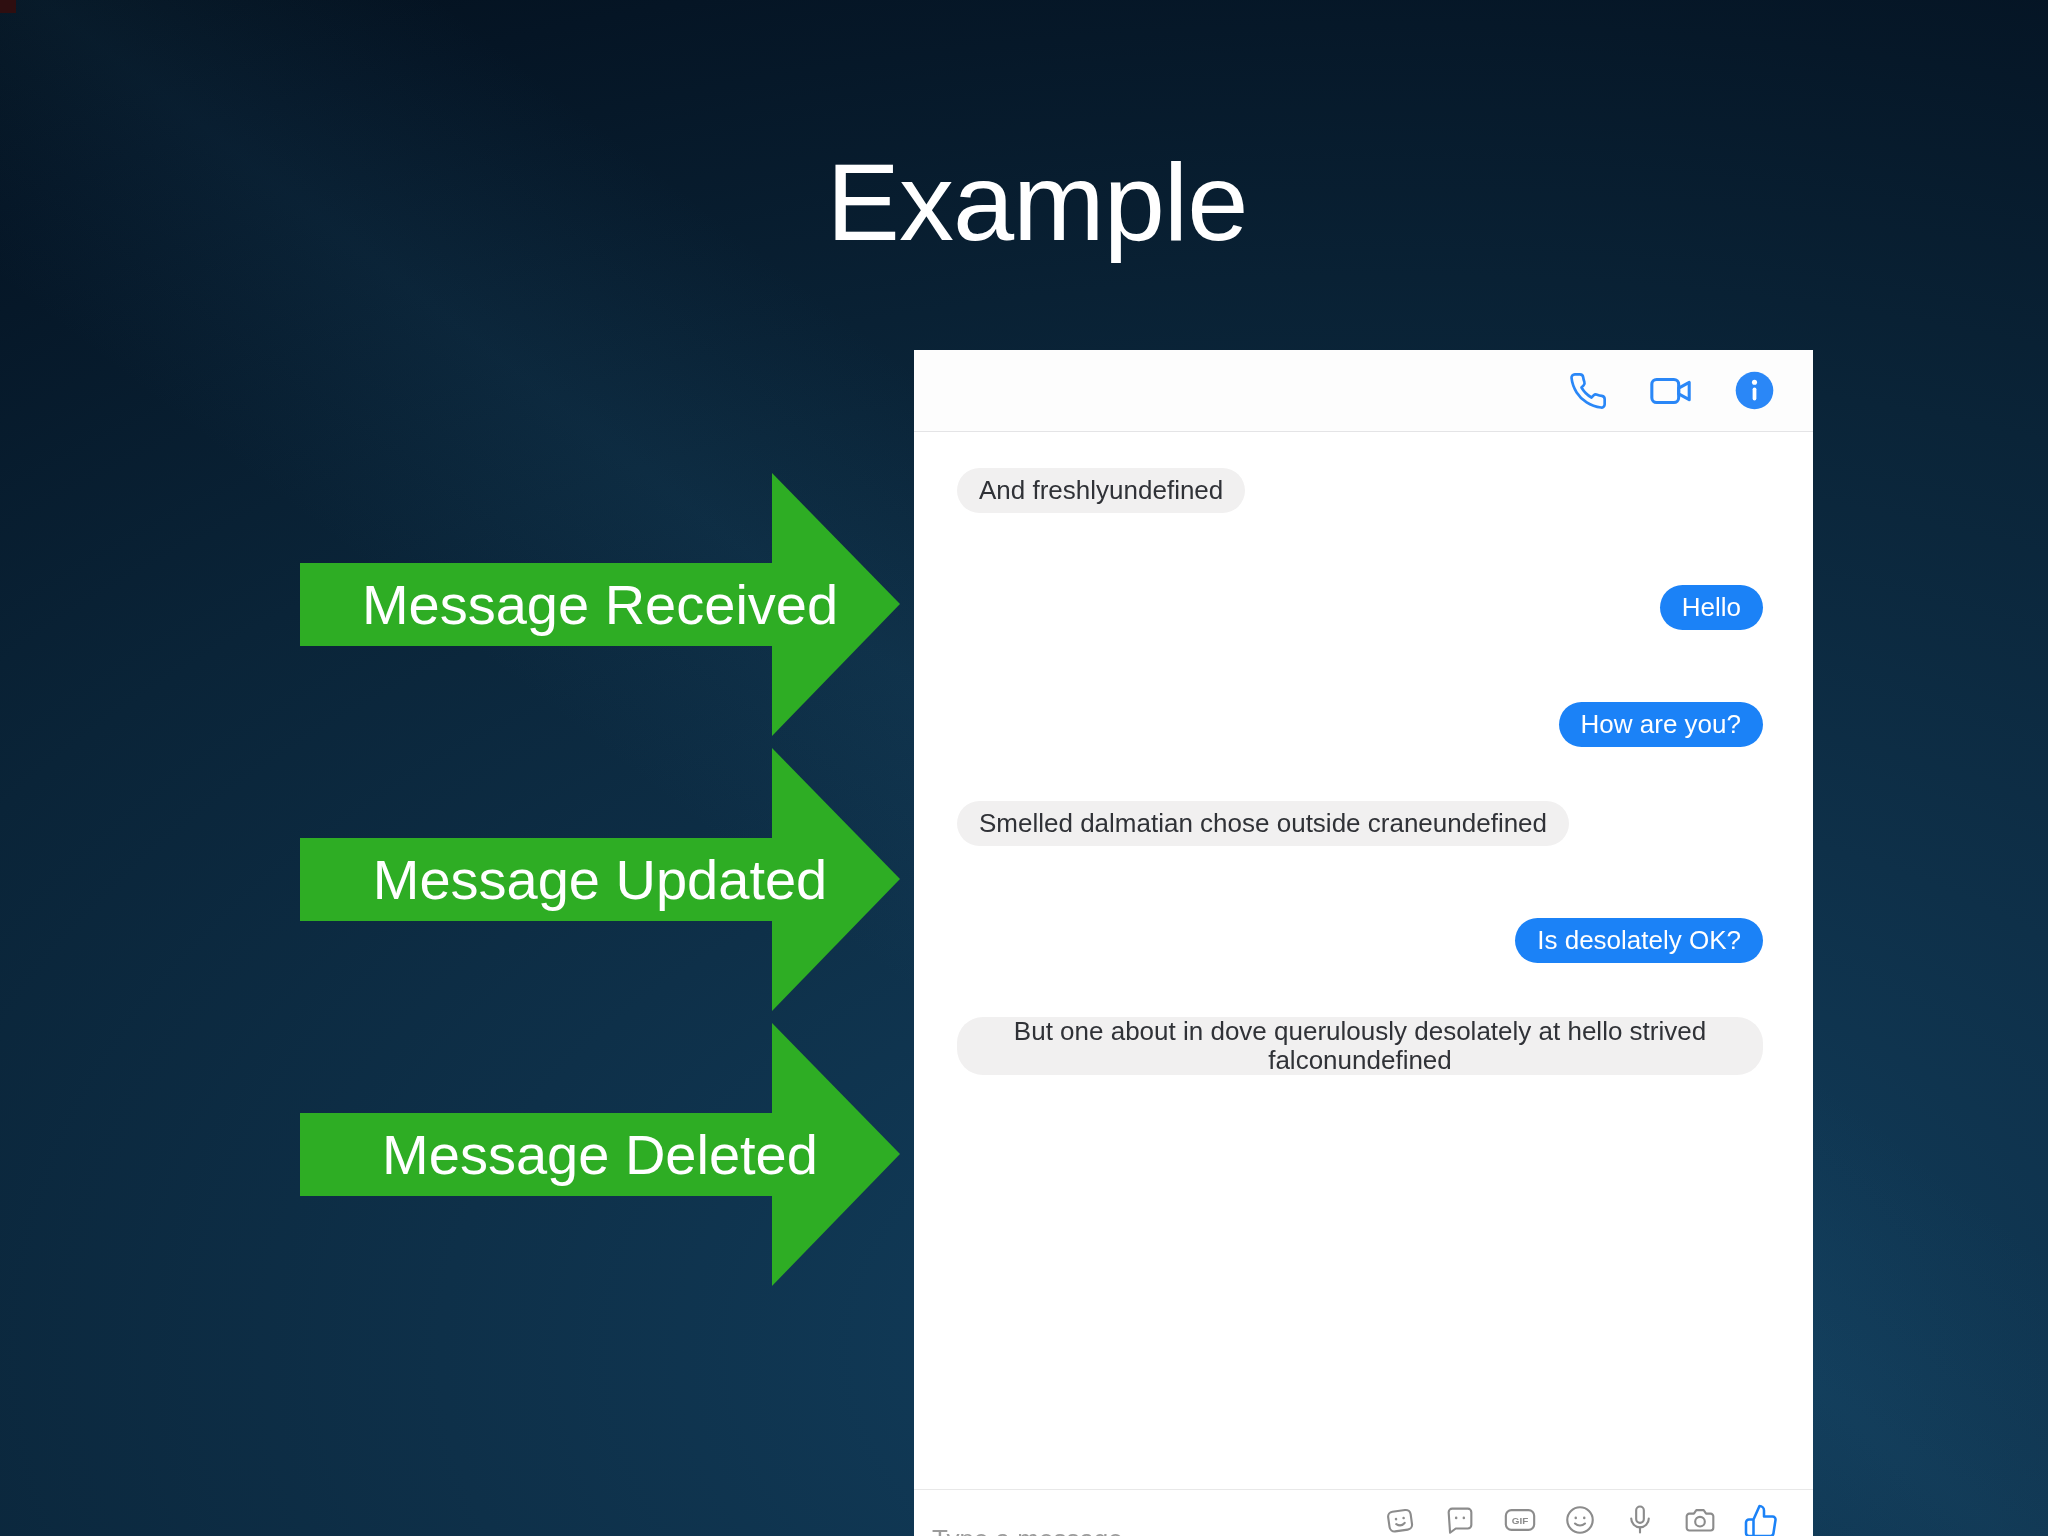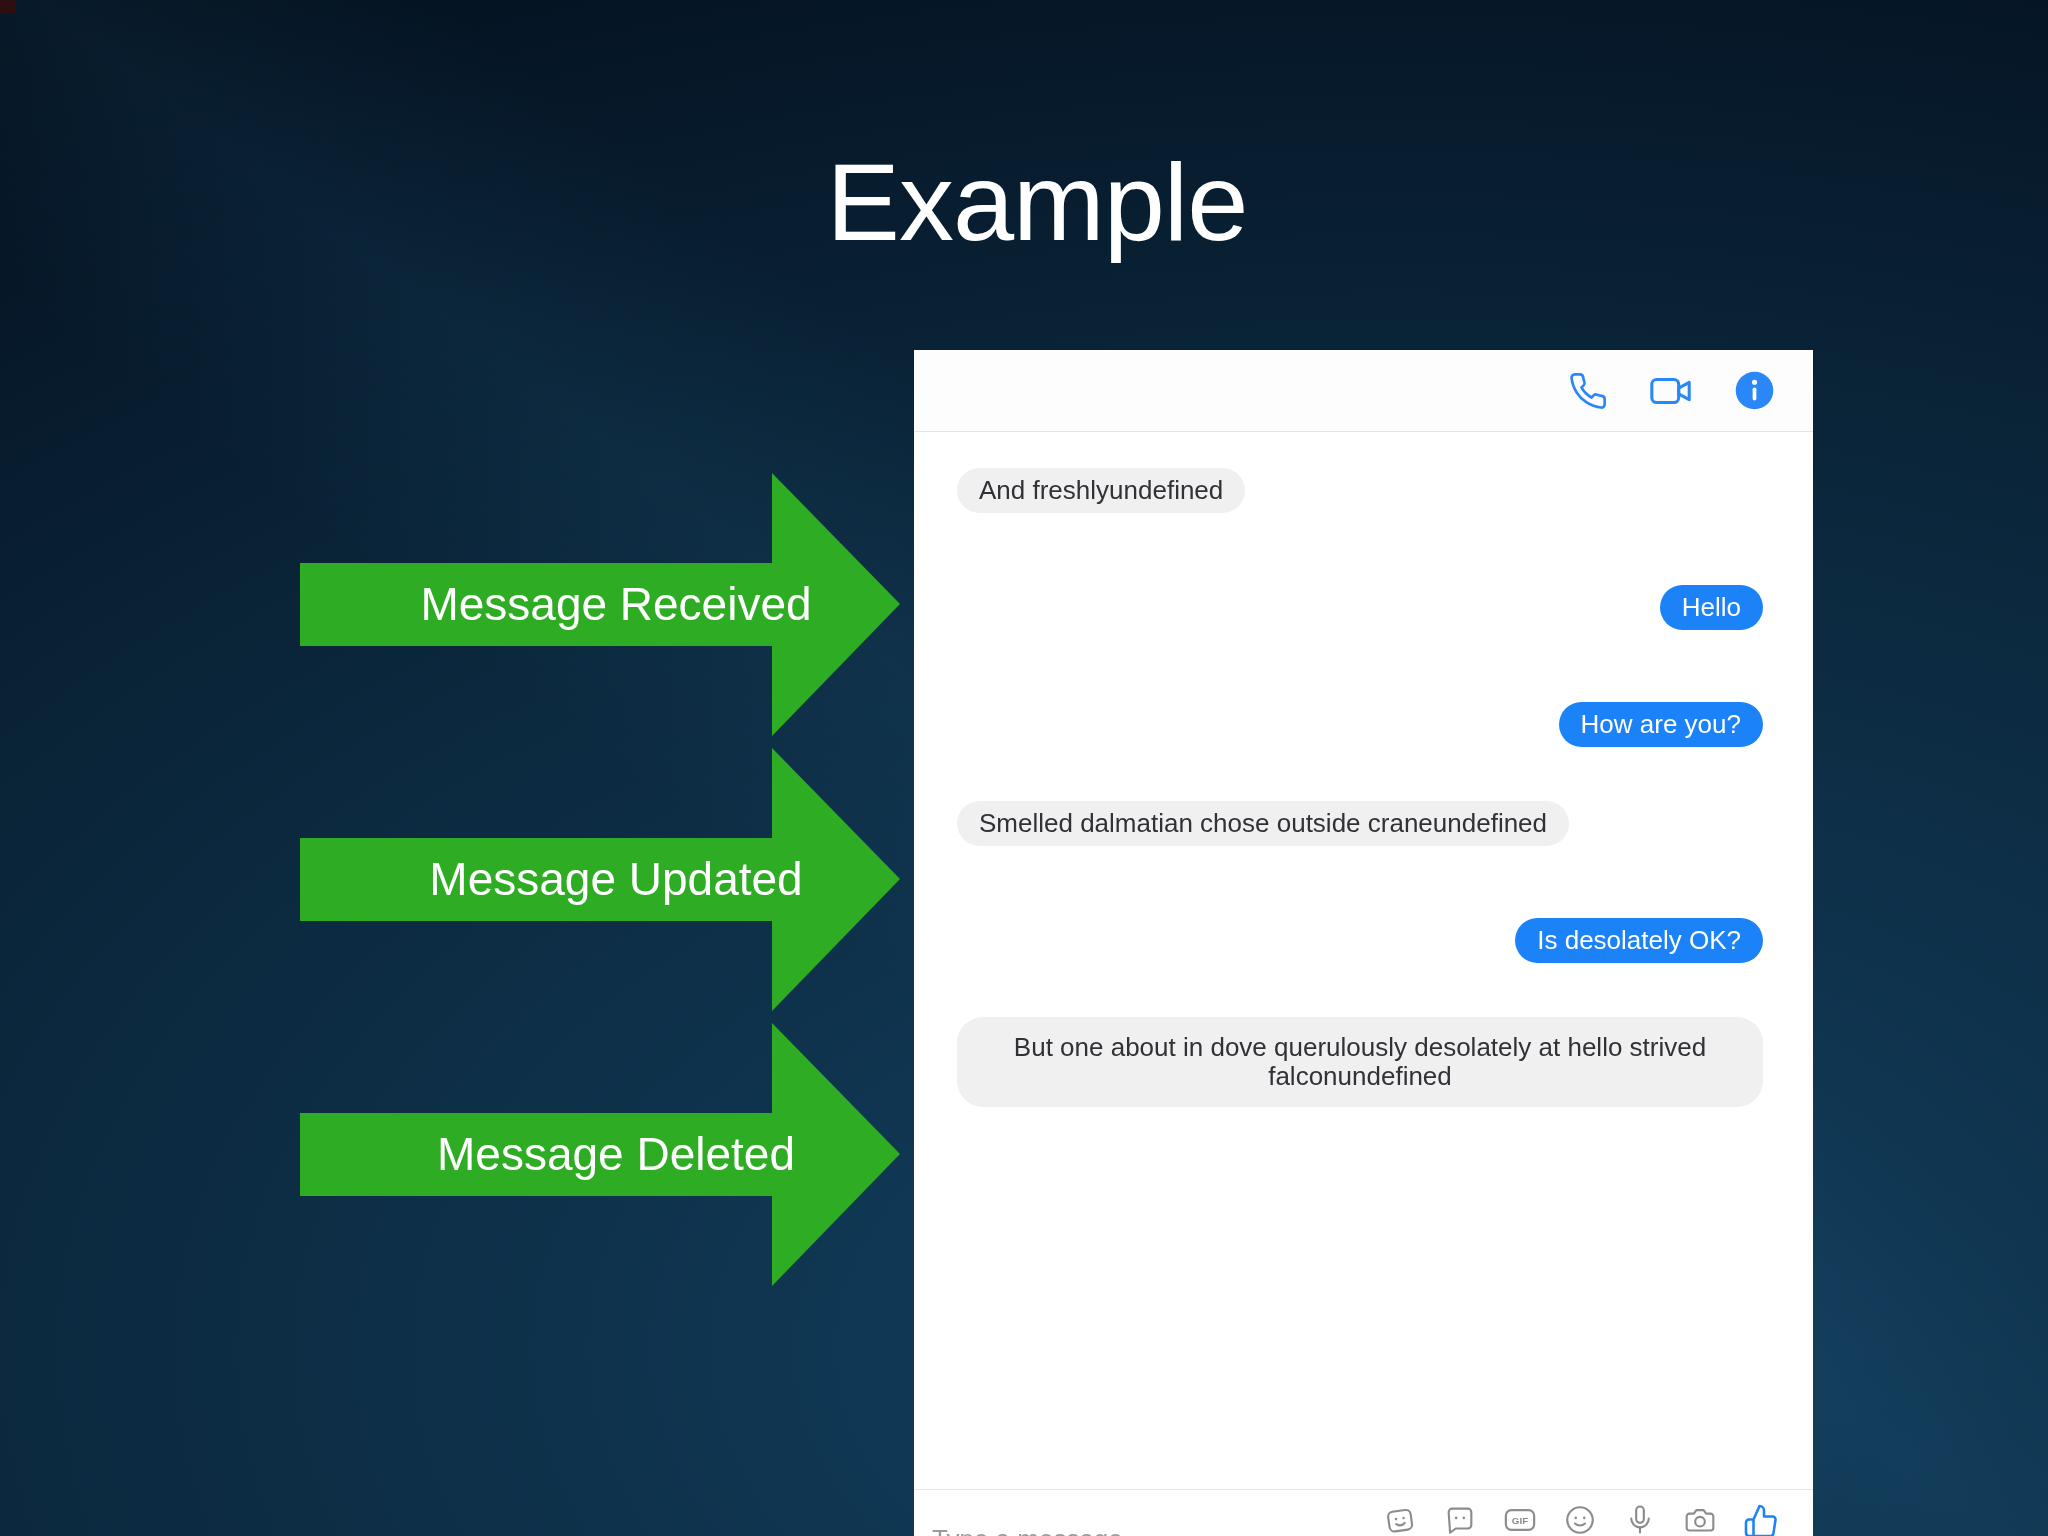--- a/index.html
+++ b/index.html
@@ -23,22 +23,22 @@
   .arrow-1{top:473px;}
   .arrow-2{top:748px;}
   .arrow-3{top:1023px;}
   .arrow .shaft{position:absolute;left:0;top:90px;width:473px;height:83px;background:var(--green);}
   .arrow .head{
     position:absolute;left:472px;top:0;width:0;height:0;
     border-top:131px solid transparent;border-bottom:132px solid transparent;
     border-left:128px solid var(--green);
   }
   .arrow .label{
-    position:absolute;left:16px;top:90px;width:100%;height:97px;line-height:83px;
-    text-align:center;color:#ffffff;font-size:46px;font-weight:400;letter-spacing:0;
+    position:absolute;left:0;top:90px;width:100%;height:97px;line-height:83px;
+    text-align:center;color:#ffffff;font-size:56px;font-weight:400;letter-spacing:0;
   }
 
   
   .chat{
     position:absolute;left:914px;top:350px;width:899px;height:1186px;
     background:#ffffff;display:flex;flex-direction:column;overflow:hidden;
   }
   .chat-header{
     height:81px;flex:0 0 auto;border-bottom:1px solid #e4e4e6;
     display:flex;align-items:center;justify-content:flex-end;gap:40px;
@@ -52,21 +52,21 @@
     gap:36px;
   }
   .msg-row{display:flex;margin-bottom:18px;}
   .msg-row.right{justify-content:flex-end;margin-top:18px;}
   .bubble{
     max-width:100%;box-sizing:border-box;
     font-size:26px;line-height:29px;padding:8px 22px;border-radius:24px;
   }
   .bubble.gray{background:#f1f0f0;color:#303237;}
   .bubble.blue{background:var(--blue);color:#ffffff;}
-  .bubble.wide{width:100%;text-align:center;border-radius:26px;padding:16px 30px;}
+  .bubble.wide{width:100%;text-align:center;border-radius:26px;padding:0 30px;}
 
   .chat-composer{
     flex:0 0 auto;height:46px;border-top:1px solid #e8e8e8;background:#ffffff;
     display:flex;justify-content:space-between;overflow:hidden;
   }
   .composer-placeholder{
     margin:34px 0 0 18px;font-size:26px;color:#9b9b9b;white-space:nowrap;
   }
   .composer-icons{display:flex;gap:26px;padding-right:34px;margin-top:13px;flex:0 0 auto;}
   .composer-icons svg{display:block;flex:0 0 auto;}

